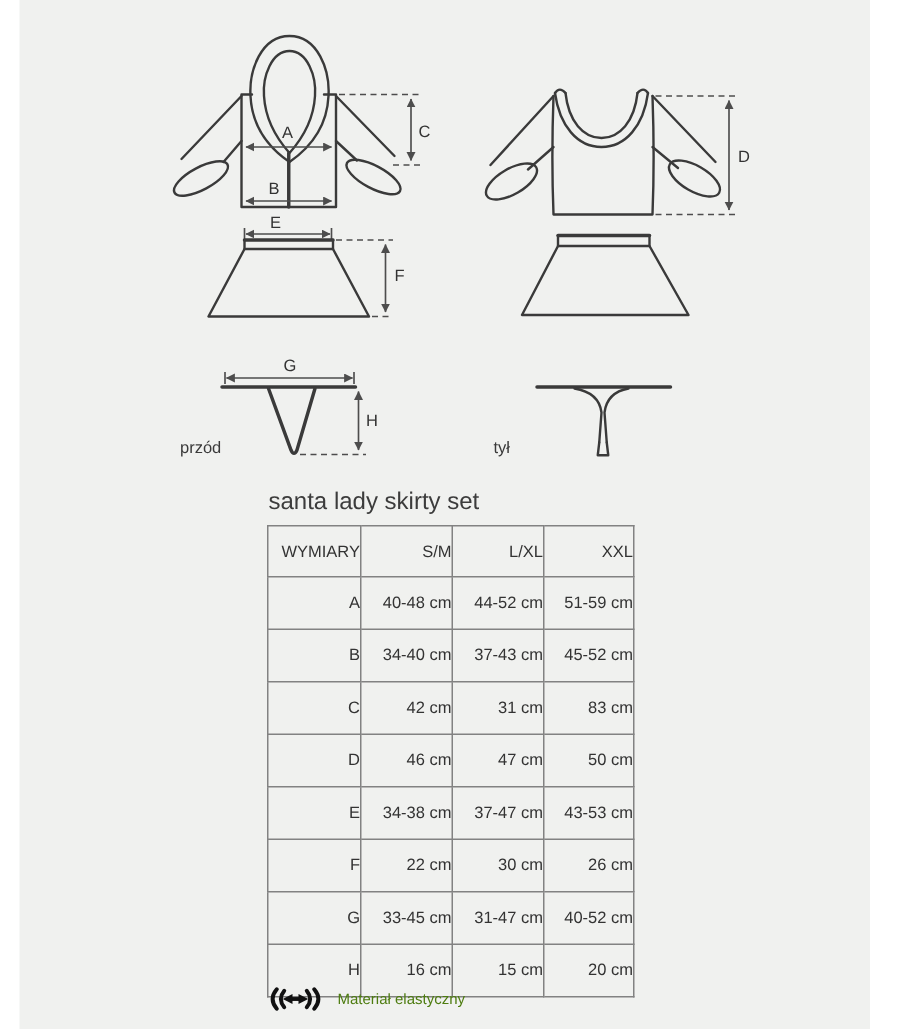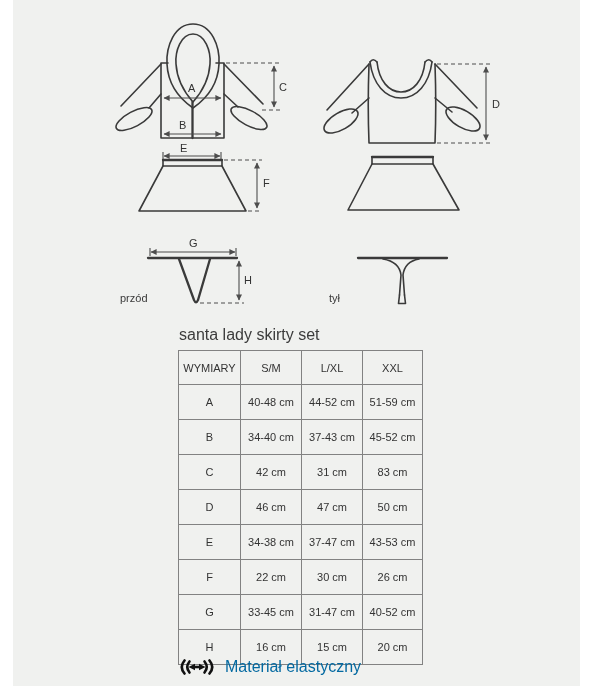--- a/index.html
+++ b/index.html
@@ -23,29 +23,29 @@
     position:absolute;left:178px;top:326px;width:244px;
   }
   .chart-title{
     font-size:16px;color:#3c3c3c;margin:0 0 6px 1px;
   }
   table.sizes{
     border-collapse:collapse;width:244px;table-layout:fixed;
     font-size:11px;color:#333333;
   }
   table.sizes th, table.sizes td{
-    border:1px solid #828282;text-align:center;vertical-align:middle;
+    border:1px solid #828282;text-align:right;vertical-align:middle;
     font-weight:normal;padding:0;
   }
   table.sizes th{height:33px;}
   table.sizes td{height:34px;}
   .footer{
     position:absolute;left:178px;top:658px;display:flex;align-items:center;gap:9px;
   }
-  .footer-label{font-size:16px;color:#0369a1;}
+  .footer-label{font-size:10px;color:#4d7c0f;}
 </style>
 </head>
 <body>
 
 <div class="content"></div>
 
 <svg class="diagram" width="600" height="686" viewBox="0 0 600 686">
   <defs>
     <marker id="ah" markerWidth="8" markerHeight="8" refX="5.6" refY="3" orient="auto-start-reverse" markerUnits="userSpaceOnUse">
       <path d="M0,0 L6,3 L0,6 Z" fill="#4d4d4d"></path>

